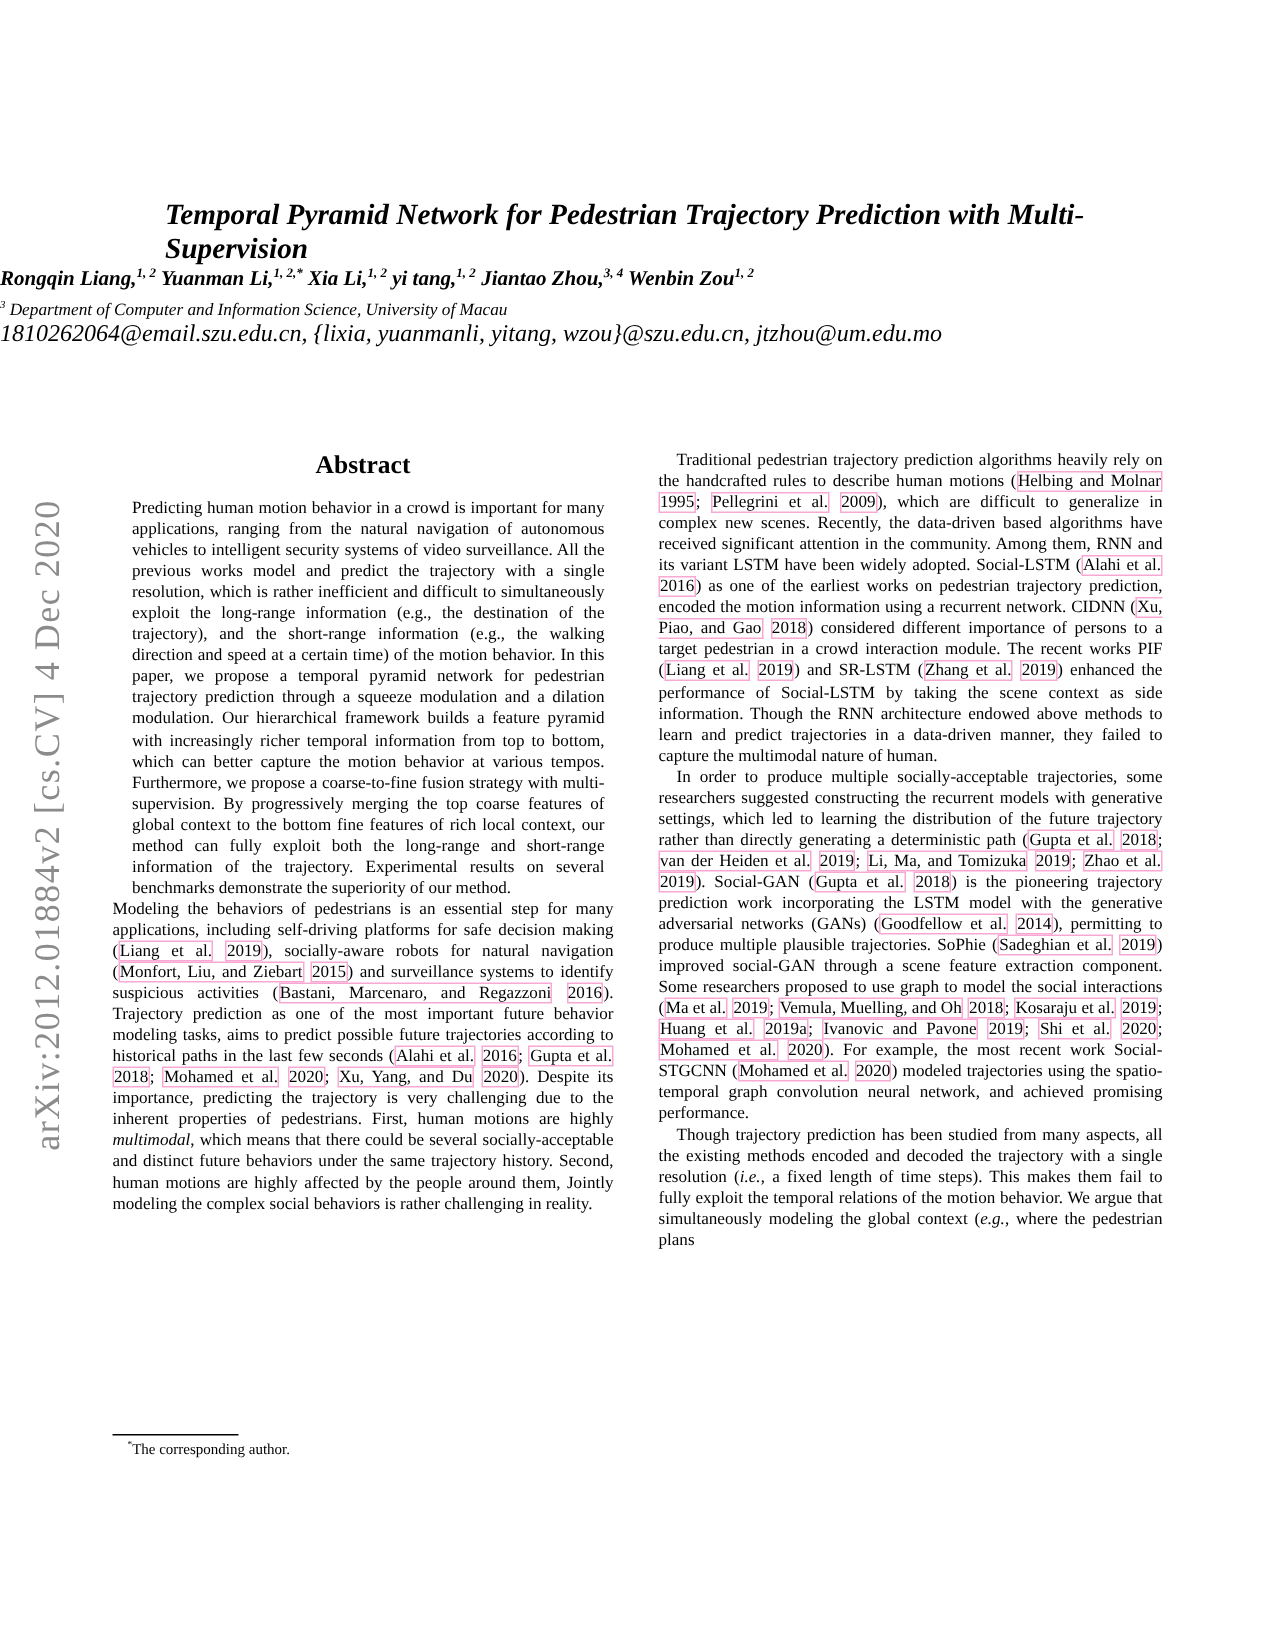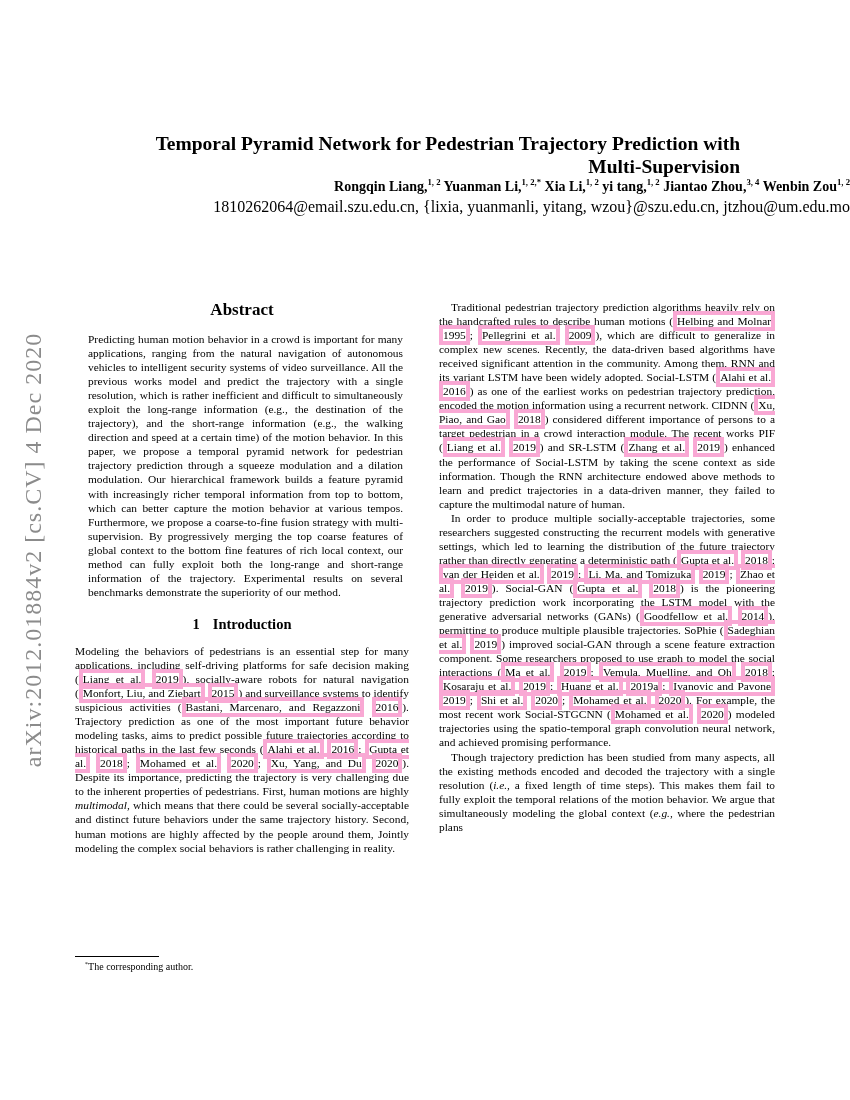--- a/index.html
+++ b/index.html
@@ -8,21 +8,21 @@
     font-family:"Liberation Serif","DejaVu Serif",serif;color:#000;overflow:hidden;
   }
   
   .watermark{
     position:absolute;left:33px;top:550px;
     transform:translate(-50%,-50%) rotate(-90deg);
     white-space:nowrap;color:#8b8b8b;font-size:24px;letter-spacing:1px;
     font-family:"Liberation Serif","DejaVu Serif",serif;
   }
   
-  .header{position:absolute;left:0;right:0;top:133px;text-align:right;}
+  .header{position:absolute;left:0;right:0;top:133px;text-align:left;font-style:italic;}
   .title{
     font-size:19.5px;line-height:22.5px;font-weight:bold;margin:0 auto;
     max-width:630px;
   }
   .authors{margin-top:0;font-size:14px;font-weight:bold;line-height:17px;}
   sup{font-size:62%;line-height:0;vertical-align:super;}
   .affiliations{margin-top:5px;font-size:11.5px;line-height:14px;}
   .emails{margin-top:2px;font-size:16px;line-height:14px;}
   
   .col{position:absolute;top:300px;text-align:justify;}
@@ -34,47 +34,45 @@
     hyphens:auto;
   }
   .section-heading{
     text-align:center;font-weight:bold;font-size:14.5px;margin:17px 0 11px 0;
   }
   .section-heading .sh-num{margin-right:13px;}
   .para{
     font-size:11.4px;line-height:14.05px;margin:0;hyphens:auto;
   }
   .para.indent{text-indent:12px;}
-  .cite{border:4px solid #f9a8d4;}
+  .cite{border:1px solid #f9a8d4;}
   
   .footnote{position:absolute;left:75px;top:956px;width:334px;}
   .footnote-rule{width:84px;border-top:1px solid #000;height:0;margin:0 0 4px 0;}
   .footnote-text{font-size:10px;line-height:12px;margin:0;text-indent:10px;}
 </style>
 </head>
 <body>
 
 <div class="page">
 
   <div class="watermark">arXiv:2012.01884v2  [cs.CV]  4 Dec 2020</div>
 
   <div class="header">
     <h1 class="title">Temporal Pyramid Network for Pedestrian Trajectory Prediction with Multi-Supervision</h1>
     <div class="authors">Rongqin Liang,<sup>1, 2</sup> Yuanman Li,<sup>1, 2,*</sup> Xia Li,<sup>1, 2</sup> yi tang,<sup>1, 2</sup> Jiantao Zhou,<sup>3, 4</sup> Wenbin Zou<sup>1, 2</sup></div>
     <div class="affiliations">
+      <div><sup>3</sup> Department of Computer and Information Science, University of Macau</div>
     </div>
     <div class="emails">1810262064@email.szu.edu.cn, {lixia, yuanmanli, yitang, wzou}@szu.edu.cn, jtzhou@um.edu.mo</div>
   </div>
 
   <div class="col col-left">
     <div class="abstract-heading">Abstract</div>
     <p class="para abstract-body">Predicting human motion behavior in a crowd is important for many applications, ranging from the natural navigation of autonomous vehicles to intelligent security systems of video surveillance. All the previous works model and predict the trajectory with a single resolution, which is rather inefficient and difficult to simultaneously exploit the long-range information (e.g., the destination of the trajectory), and the short-range information (e.g., the walking direction and speed at a certain time) of the motion behavior. In this paper, we propose a temporal pyramid network for pedestrian trajectory prediction through a squeeze modulation and a dilation modulation. Our hierarchical framework builds a feature pyramid with increasingly richer temporal information from top to bottom, which can better capture the motion behavior at various tempos. Furthermore, we propose a coarse-to-fine fusion strategy with multi-supervision. By progressively merging the top coarse features of global context to the bottom fine features of rich local context, our method can fully exploit both the long-range and short-range information of the trajectory. Experimental results on several benchmarks demonstrate the superiority of our method.</p>
-    <div class="section-heading">
-      <span class="sh-num">1</span><span class="sh-title">Introduction</span>
-    </div>
     <p class="para">Modeling the behaviors of pedestrians is an essential step for many applications, including self-driving platforms for safe decision making (<span class="cite">Liang et al.</span> <span class="cite">2019</span>), socially-aware robots for natural navigation (<span class="cite">Monfort, Liu, and Ziebart</span> <span class="cite">2015</span>) and surveillance systems to identify suspicious activities (<span class="cite">Bastani, Marcenaro, and Regazzoni</span> <span class="cite">2016</span>). Trajectory prediction as one of the most important future behavior modeling tasks, aims to predict possible future trajectories according to historical paths in the last few seconds (<span class="cite">Alahi et al.</span> <span class="cite">2016</span>; <span class="cite">Gupta et al.</span> <span class="cite">2018</span>; <span class="cite">Mohamed et al.</span> <span class="cite">2020</span>; <span class="cite">Xu, Yang, and Du</span> <span class="cite">2020</span>). Despite its importance, predicting the trajectory is very challenging due to the inherent properties of pedestrians. First, human motions are highly <em>multimodal</em>, which means that there could be several socially-acceptable and distinct future behaviors under the same trajectory history. Second, human motions are highly affected by the people around them, Jointly modeling the complex social behaviors is rather challenging in reality.</p>
   </div>
 
   <div class="col col-right">
     <p class="para indent">Traditional pedestrian trajectory prediction algorithms heavily rely on the handcrafted rules to describe human motions (<span class="cite">Helbing and Molnar</span> <span class="cite">1995</span>; <span class="cite">Pellegrini et al.</span> <span class="cite">2009</span>), which are difficult to generalize in complex new scenes. Recently, the data-driven based algorithms have received significant attention in the community. Among them, RNN and its variant LSTM have been widely adopted. Social-LSTM (<span class="cite">Alahi et al.</span> <span class="cite">2016</span>) as one of the earliest works on pedestrian trajectory prediction, encoded the motion information using a recurrent network. CIDNN (<span class="cite">Xu, Piao, and Gao</span> <span class="cite">2018</span>) considered different importance of persons to a target pedestrian in a crowd interaction module. The recent works PIF (<span class="cite">Liang et al.</span> <span class="cite">2019</span>) and SR-LSTM (<span class="cite">Zhang et al.</span> <span class="cite">2019</span>) enhanced the performance of Social-LSTM by taking the scene context as side information. Though the RNN architecture endowed above methods to learn and predict trajectories in a data-driven manner, they failed to capture the multimodal nature of human.</p>
     <p class="para indent">In order to produce multiple socially-acceptable trajectories, some researchers suggested constructing the recurrent models with generative settings, which led to learning the distribution of the future trajectory rather than directly generating a deterministic path (<span class="cite">Gupta et al.</span> <span class="cite">2018</span>; <span class="cite">van der Heiden et al.</span> <span class="cite">2019</span>; <span class="cite">Li, Ma, and Tomizuka</span> <span class="cite">2019</span>; <span class="cite">Zhao et al.</span> <span class="cite">2019</span>). Social-GAN (<span class="cite">Gupta et al.</span> <span class="cite">2018</span>) is the pioneering trajectory prediction work incorporating the LSTM model with the generative adversarial networks (GANs) (<span class="cite">Goodfellow et al.</span> <span class="cite">2014</span>), permitting to produce multiple plausible trajectories. SoPhie (<span class="cite">Sadeghian et al.</span> <span class="cite">2019</span>) improved social-GAN through a scene feature extraction component. Some researchers proposed to use graph to model the social interactions (<span class="cite">Ma et al.</span> <span class="cite">2019</span>; <span class="cite">Vemula, Muelling, and Oh</span> <span class="cite">2018</span>; <span class="cite">Kosaraju et al.</span> <span class="cite">2019</span>; <span class="cite">Huang et al.</span> <span class="cite">2019a</span>; <span class="cite">Ivanovic and Pavone</span> <span class="cite">2019</span>; <span class="cite">Shi et al.</span> <span class="cite">2020</span>; <span class="cite">Mohamed et al.</span> <span class="cite">2020</span>). For example, the most recent work Social-STGCNN (<span class="cite">Mohamed et al.</span> <span class="cite">2020</span>) modeled trajectories using the spatio-temporal graph convolution neural network, and achieved promising performance.</p>
     <p class="para indent">Though trajectory prediction has been studied from many aspects, all the existing methods encoded and decoded the trajectory with a single resolution (<em>i.e.</em>, a fixed length of time steps). This makes them fail to fully exploit the temporal relations of the motion behavior. We argue that simultaneously modeling the global context (<em>e.g.</em>, where the pedestrian plans</p>
   </div>
 
   <div class="footnote">

